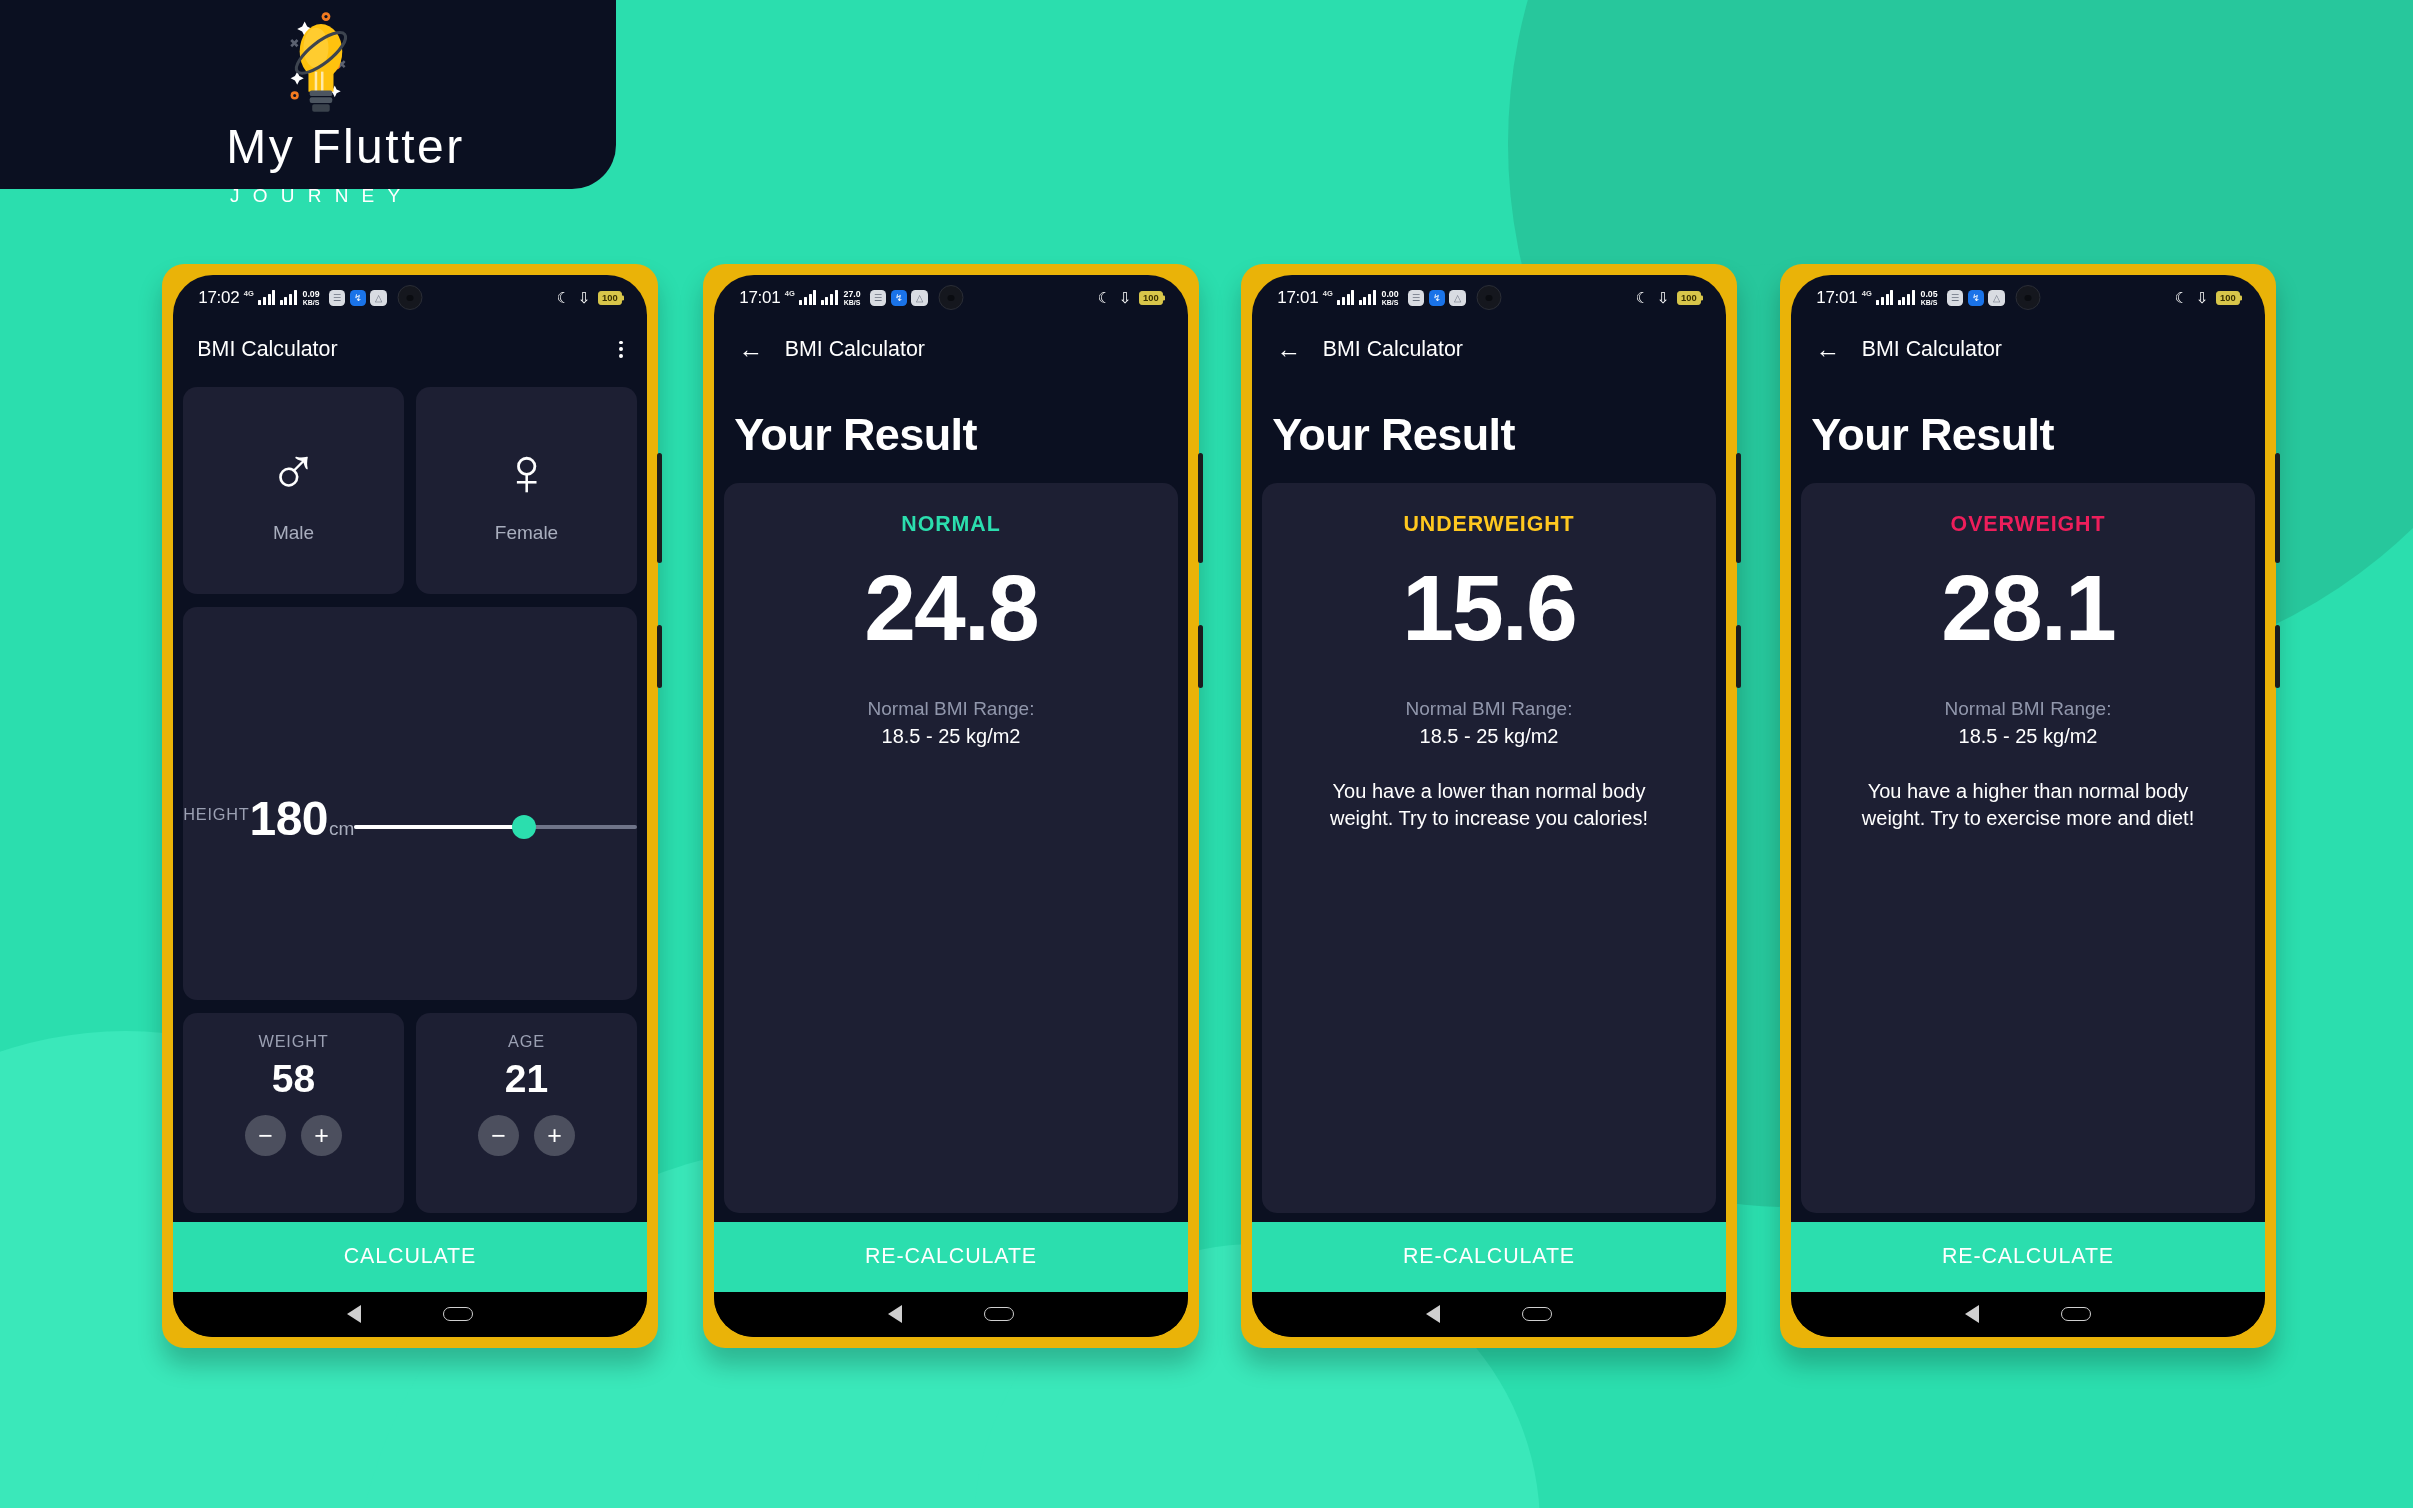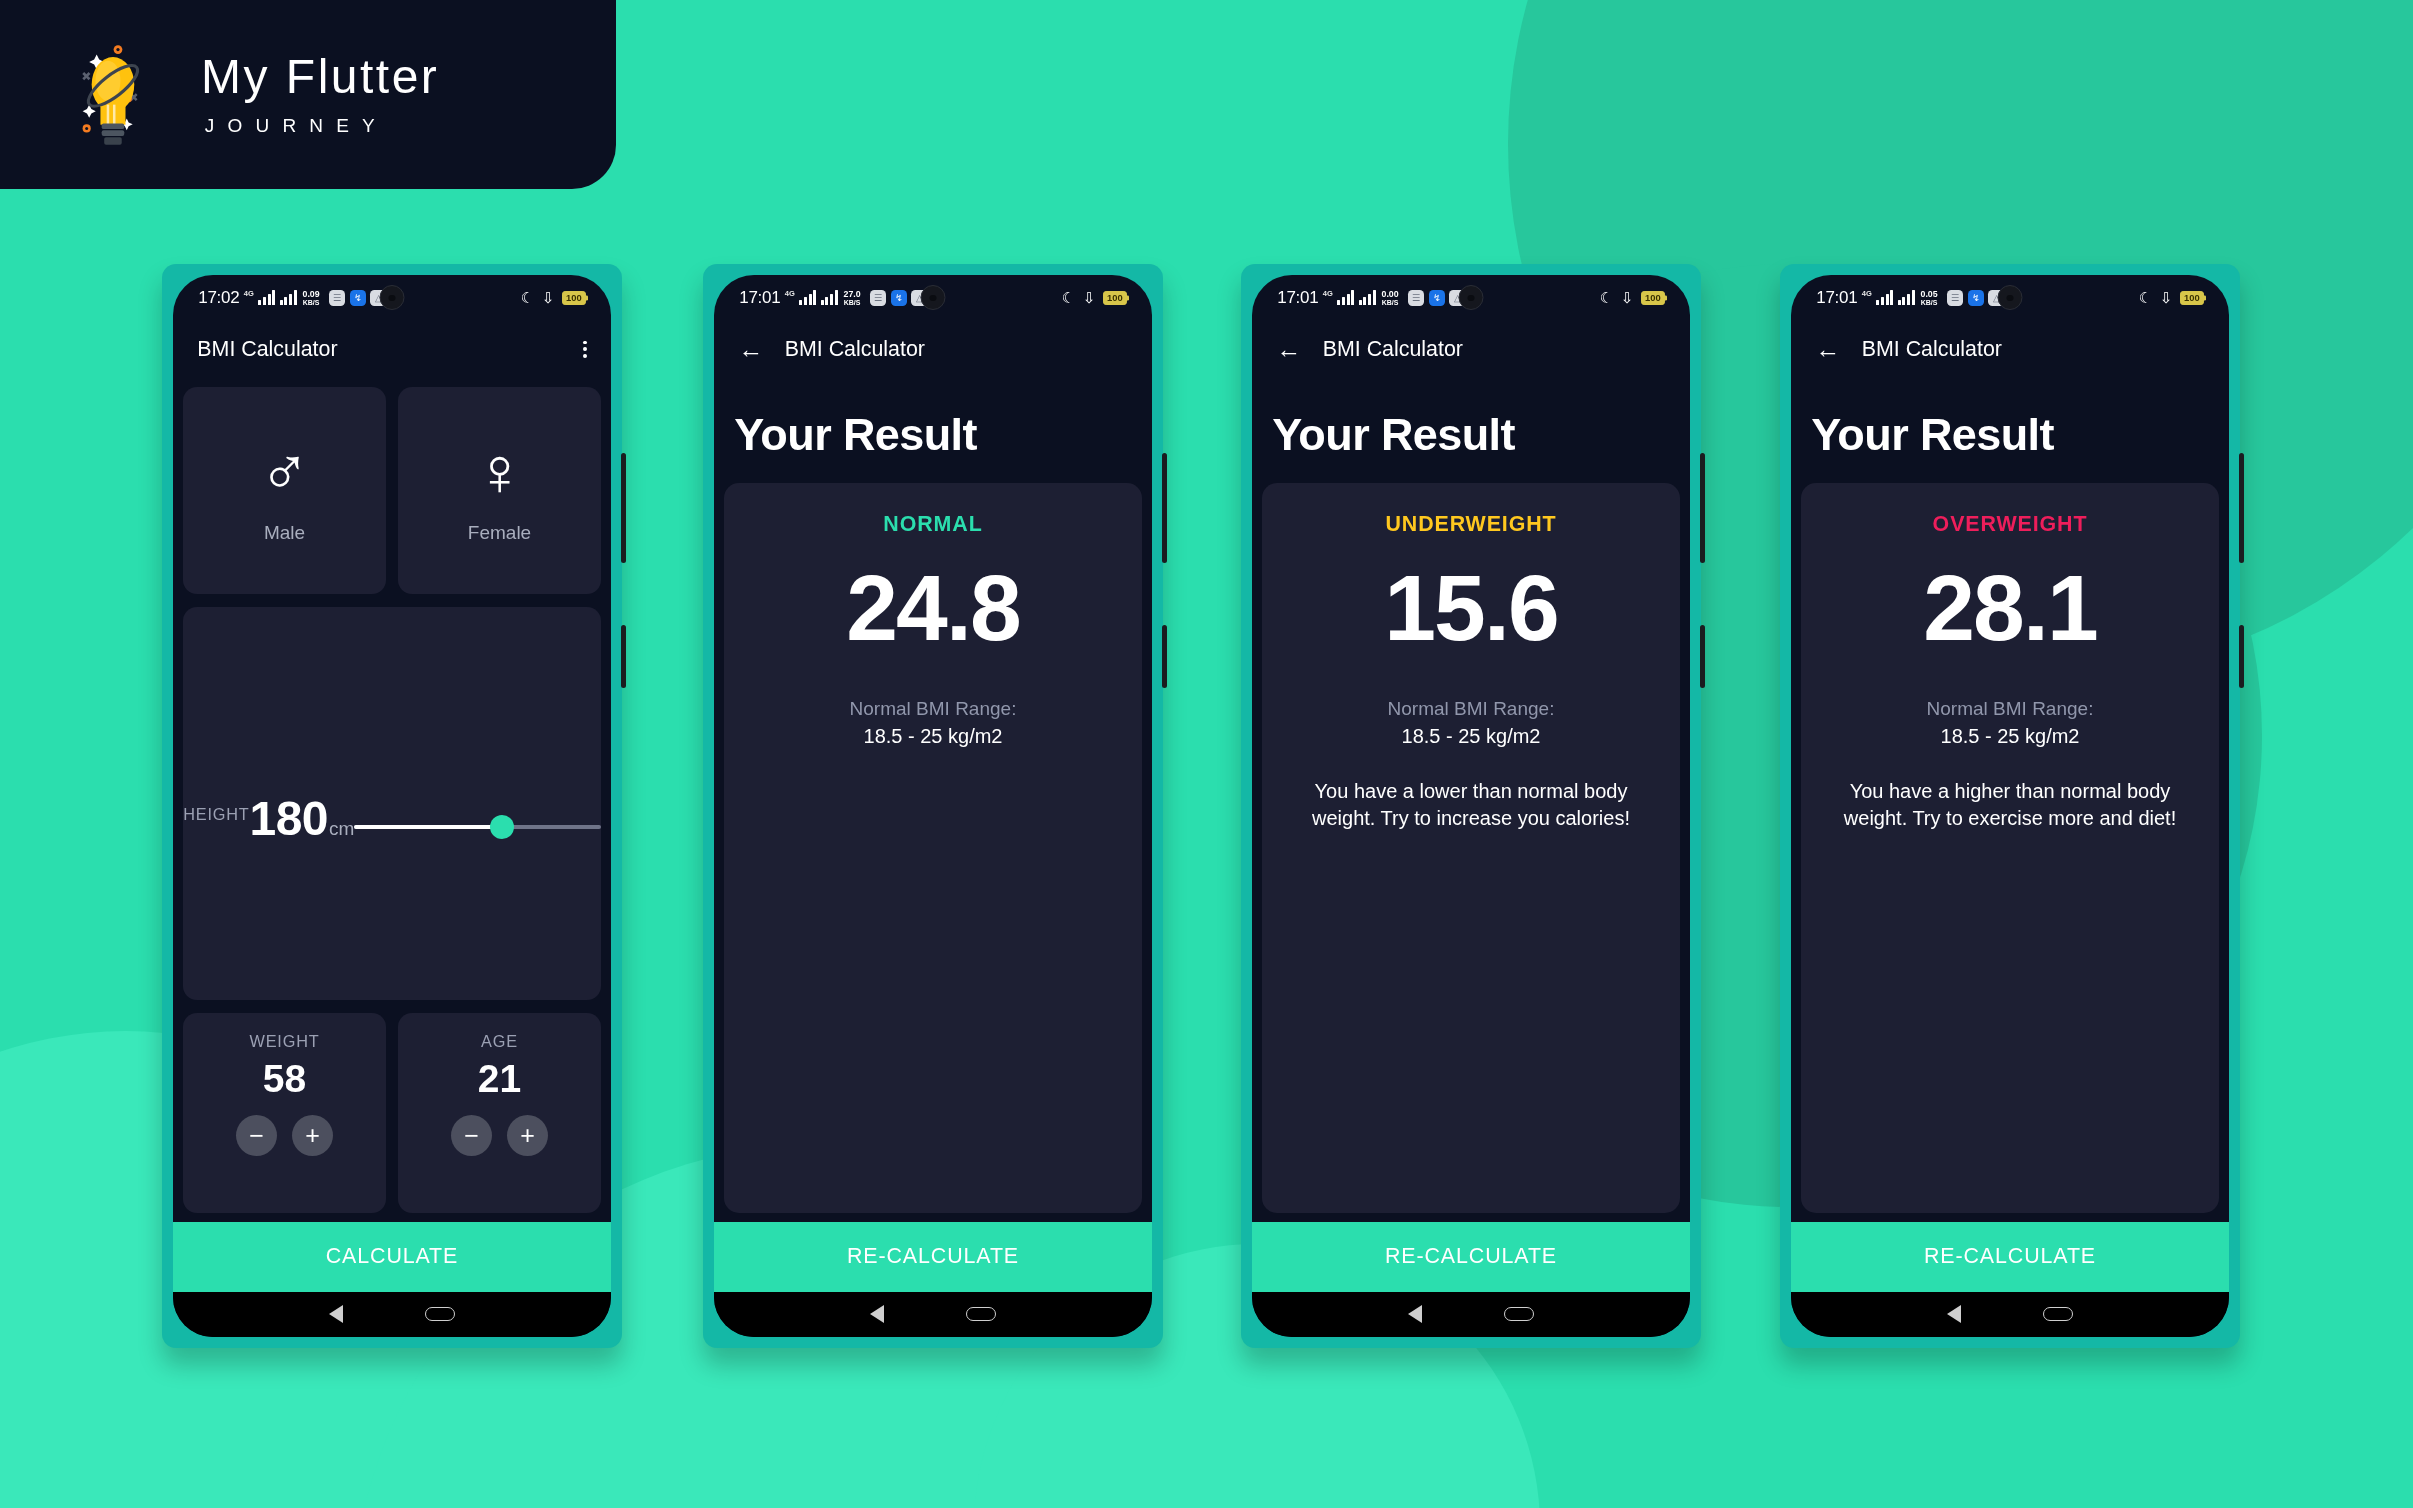--- a/index.html
+++ b/index.html
@@ -53,20 +53,21 @@
   .logo-banner {
     position: absolute;
     left: 0; top: 0;
     width: 616px; height: 189px;
     background: #0B1021;
     border-bottom-right-radius: 44px;
     display: flex;
     align-items: center;
     padding-left: 75px;
     z-index: 20;
+    flex-direction: column;
   }
   .logo-mark {
     width: 101px; height: 119px;
     position: relative;
     flex: 0 0 auto;
     margin-right: 25px;
     margin-top: 3.8px;
   }
   .logo-text-block { display: flex; flex-direction: column; }
   .logo-title {
@@ -87,25 +88,25 @@
   
   .phones {
     position: absolute;
     left: 0; top: 0;
     width: 2413px; height: 1508px;
     z-index: 10;
   }
 
   .phone {
     position: absolute;
-    width: 460px;
+    width: 496px;
     height: 1084px;
     top: 264px;
-    background: #14b8a6;
-    border-radius: 14px;
+    background: #eab308;
+    border-radius: 22px;
     padding: 11.3px;
     box-shadow: 0 16.3px 25px rgba(0,0,0,0.22);
   }
   .phone.p1 { left: 162px; }
   .phone.p2 { left: 703px; }
   .phone.p3 { left: 1241px; }
   .phone.p4 { left: 1780px; }
 
   
   .side-btn {

